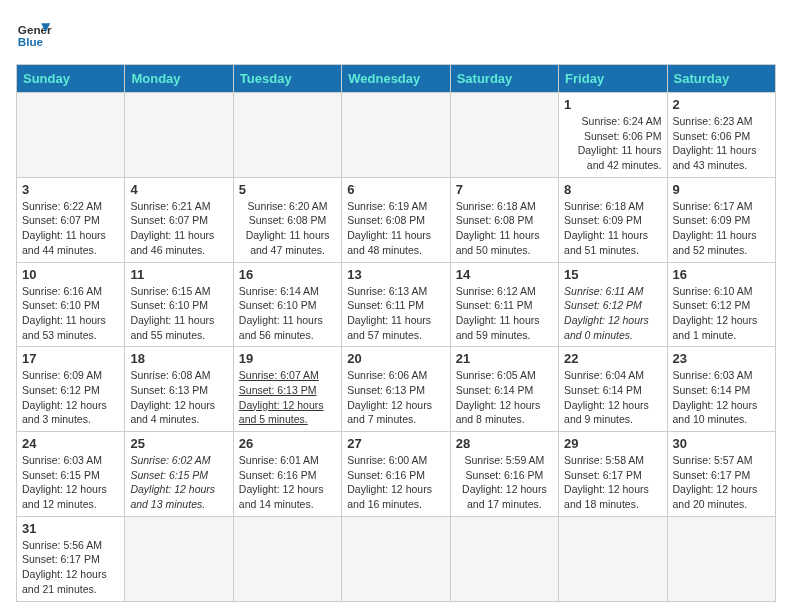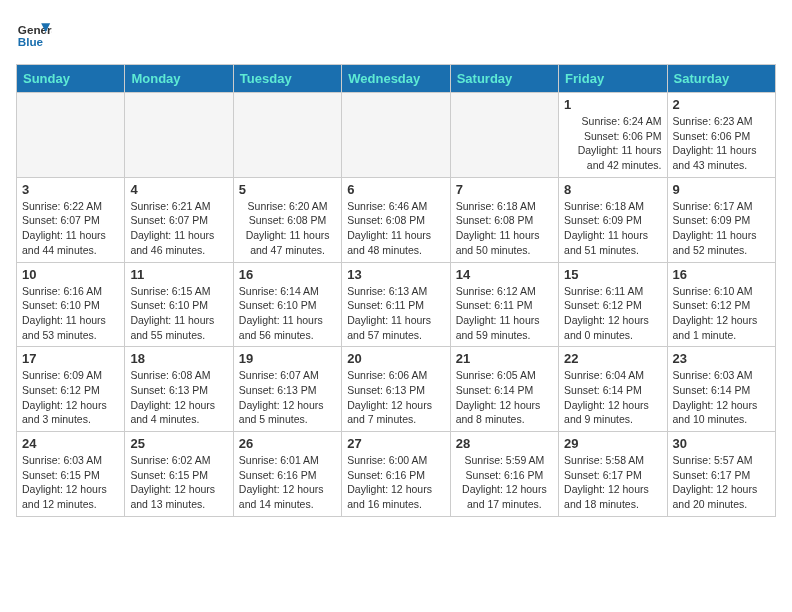--- a/index.html
+++ b/index.html
@@ -144,21 +144,21 @@
         </td>
         <td>
           <span class="day-num">5</span>
           <div class="day-info" style="white-space: pre-line; text-align: center;">Sunrise: 6:20 AM
 Sunset: 6:08 PM
 Daylight: 11 hours
 and 47 minutes.</div>
         </td>
         <td>
           <span class="day-num">6</span>
-          <div class="day-info" style="white-space: pre-line;">Sunrise: 6:46 AM
+          <div class="day-info" style="white-space: pre-line;">Sunrise: 6:19 AM
 Sunset: 6:08 PM
 Daylight: 11 hours
 and 48 minutes.</div>
         </td>
         <td>
           <span class="day-num">7</span>
           <div class="day-info" style="white-space: pre-line;">Sunrise: 6:18 AM
 Sunset: 6:08 PM
 Daylight: 11 hours
 and 50 minutes.</div>
@@ -209,21 +209,21 @@
         </td>
         <td>
           <span class="day-num">14</span>
           <div class="day-info" style="white-space: pre-line;">Sunrise: 6:12 AM
 Sunset: 6:11 PM
 Daylight: 11 hours
 and 59 minutes.</div>
         </td>
         <td>
           <span class="day-num">15</span>
-          <div class="day-info" style="white-space: pre-line;">Sunrise: 6:11 AM
+          <div class="day-info" style="white-space: pre-line; font-style: italic;">Sunrise: 6:11 AM
 Sunset: 6:12 PM
 Daylight: 12 hours
 and 0 minutes.</div>
         </td>
         <td>
           <span class="day-num">16</span>
           <div class="day-info" style="white-space: pre-line;">Sunrise: 6:10 AM
 Sunset: 6:12 PM
 Daylight: 12 hours
 and 1 minute.</div>
@@ -239,21 +239,21 @@
         </td>
         <td>
           <span class="day-num">18</span>
           <div class="day-info" style="white-space: pre-line;">Sunrise: 6:08 AM
 Sunset: 6:13 PM
 Daylight: 12 hours
 and 4 minutes.</div>
         </td>
         <td>
           <span class="day-num">19</span>
-          <div class="day-info" style="white-space: pre-line;">Sunrise: 6:07 AM
+          <div class="day-info" style="white-space: pre-line; text-decoration: underline;">Sunrise: 6:07 AM
 Sunset: 6:13 PM
 Daylight: 12 hours
 and 5 minutes.</div>
         </td>
         <td>
           <span class="day-num">20</span>
           <div class="day-info" style="white-space: pre-line;">Sunrise: 6:06 AM
 Sunset: 6:13 PM
 Daylight: 12 hours
 and 7 minutes.</div>
@@ -283,21 +283,21 @@
       <tr>
         <td>
           <span class="day-num">24</span>
           <div class="day-info" style="white-space: pre-line;">Sunrise: 6:03 AM
 Sunset: 6:15 PM
 Daylight: 12 hours
 and 12 minutes.</div>
         </td>
         <td>
           <span class="day-num">25</span>
-          <div class="day-info" style="white-space: pre-line;">Sunrise: 6:02 AM
+          <div class="day-info" style="white-space: pre-line; font-style: italic;">Sunrise: 6:02 AM
 Sunset: 6:15 PM
 Daylight: 12 hours
 and 13 minutes.</div>
         </td>
         <td>
           <span class="day-num">26</span>
           <div class="day-info" style="white-space: pre-line;">Sunrise: 6:01 AM
 Sunset: 6:16 PM
 Daylight: 12 hours
 and 14 minutes.</div>
@@ -323,15 +323,30 @@
 Daylight: 12 hours
 and 18 minutes.</div>
         </td>
         <td>
           <span class="day-num">30</span>
           <div class="day-info" style="white-space: pre-line;">Sunrise: 5:57 AM
 Sunset: 6:17 PM
 Daylight: 12 hours
 and 20 minutes.</div>
         </td>
+      </tr>
+      <tr>
+        <td class="last-row">
+          <span class="day-num">31</span>
+          <div class="day-info" style="white-space: pre-line;">Sunrise: 5:56 AM
+Sunset: 6:17 PM
+Daylight: 12 hours
+and 21 minutes.</div>
+        </td>
+        <td class="empty last-row"></td>
+        <td class="empty last-row"></td>
+        <td class="empty last-row"></td>
+        <td class="empty last-row"></td>
+        <td class="empty last-row"></td>
+        <td class="empty last-row"></td>
       </tr>
     </tbody>
 </table>
 
 </body></html>

